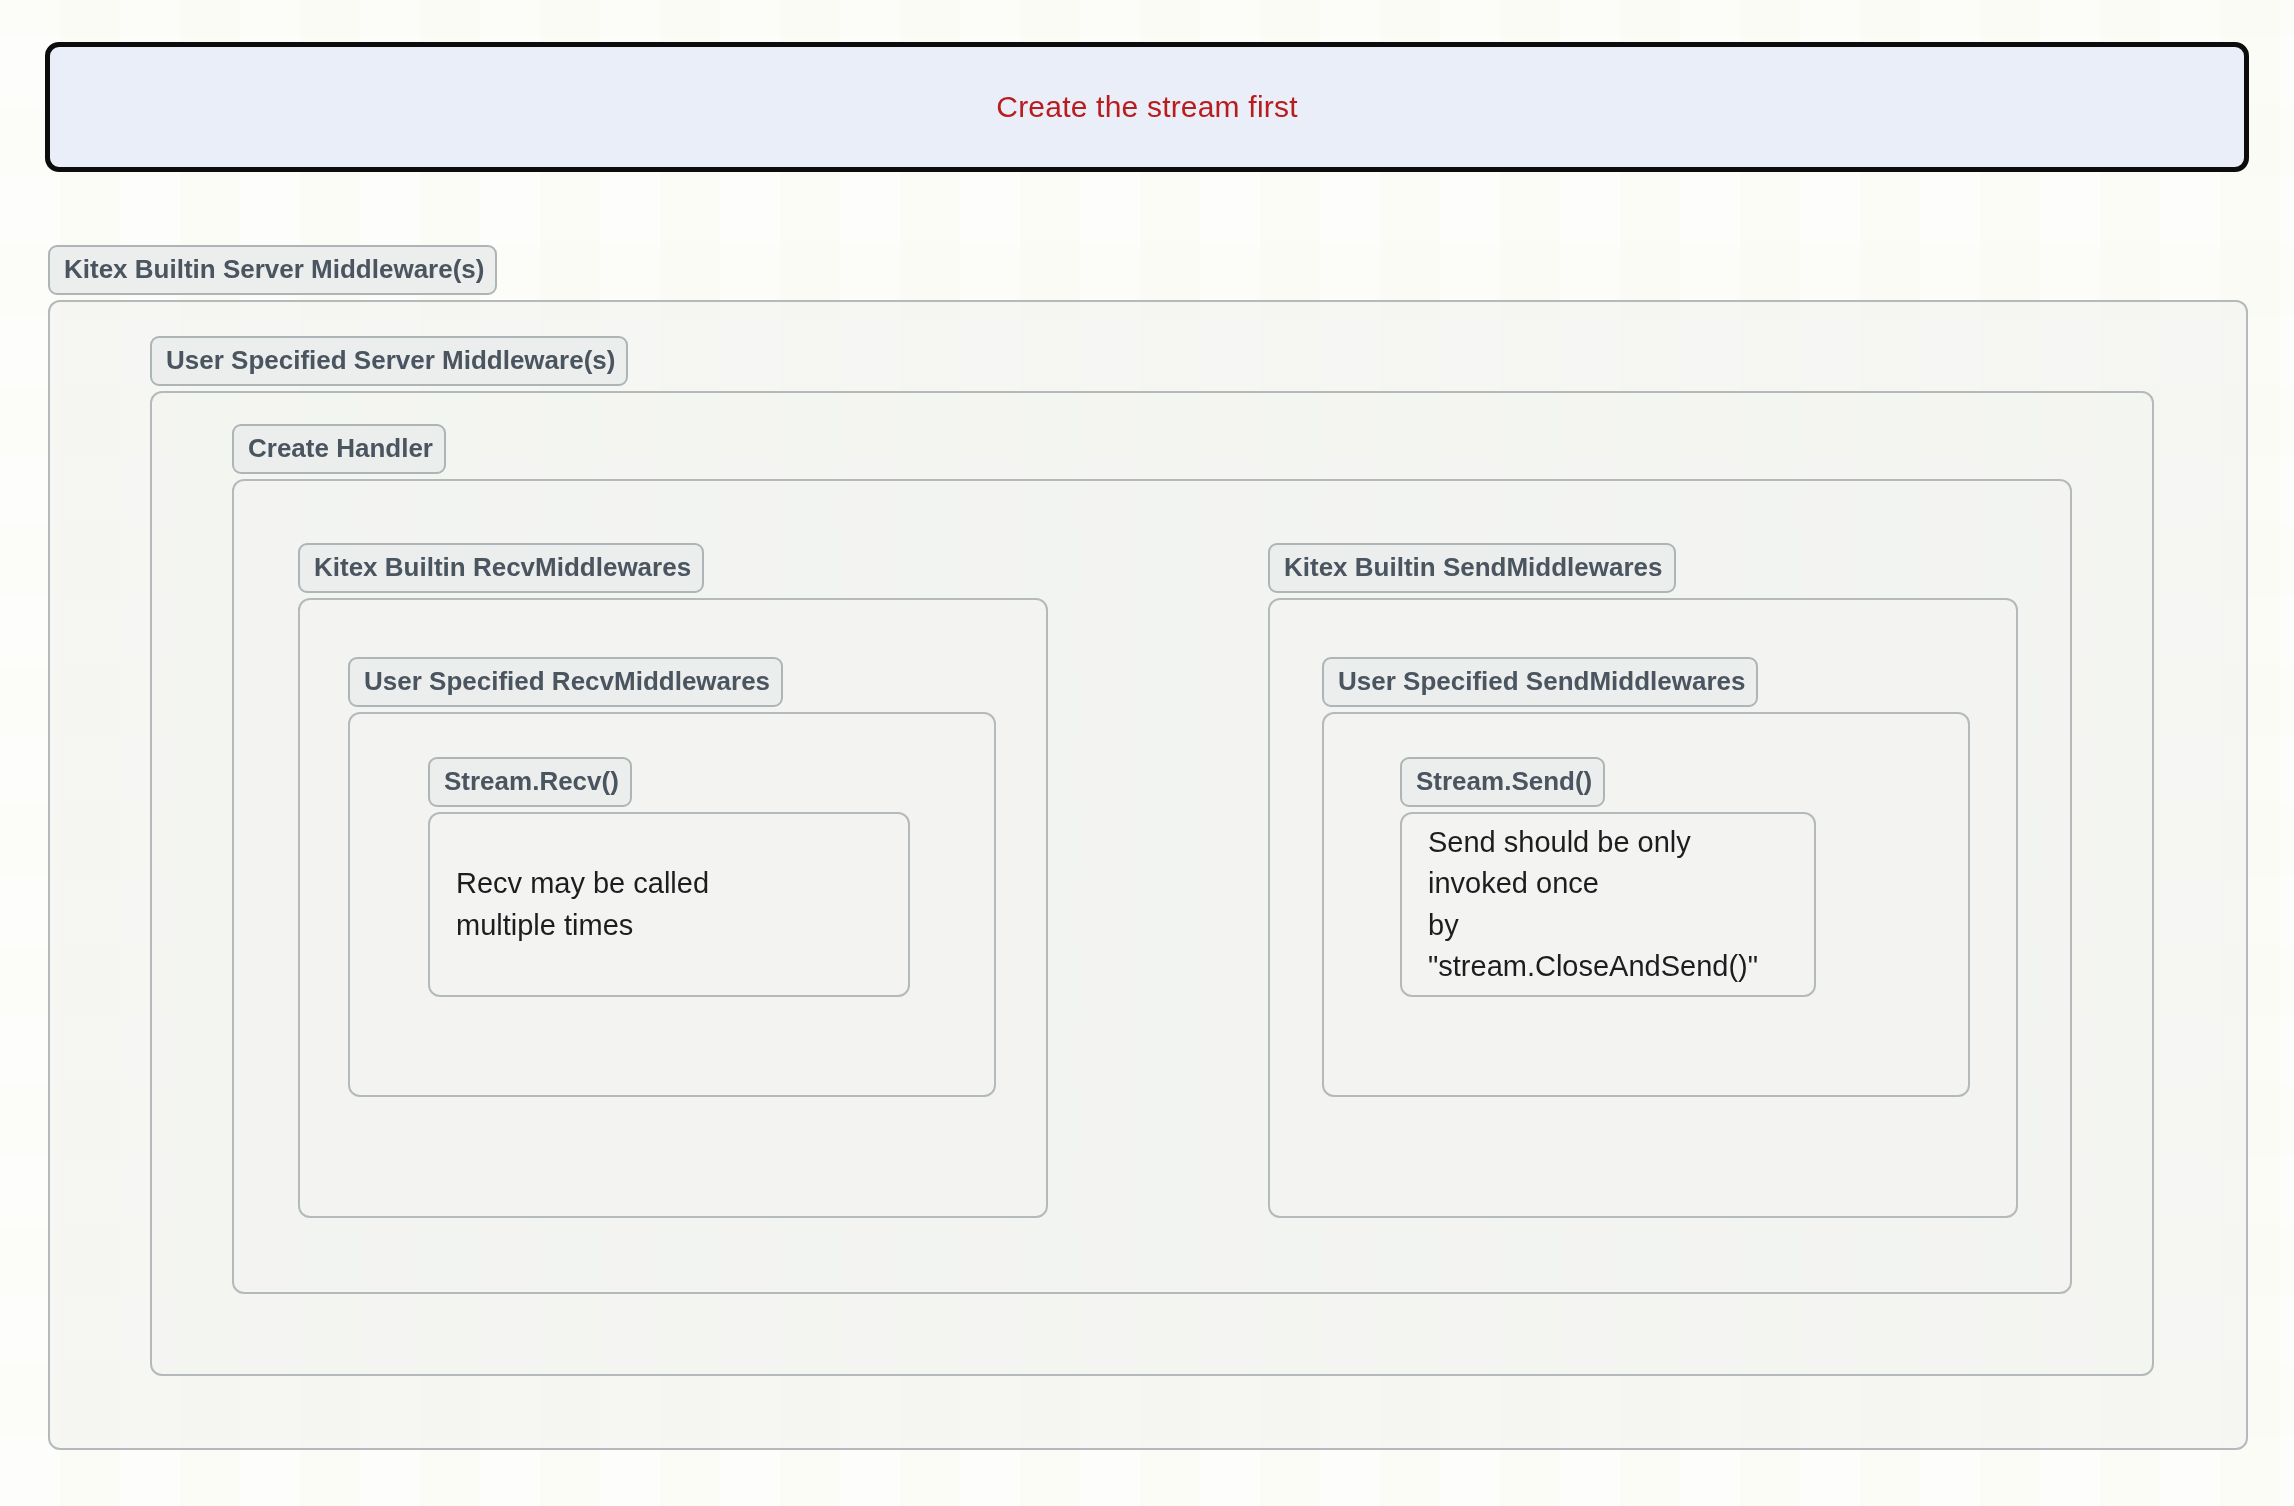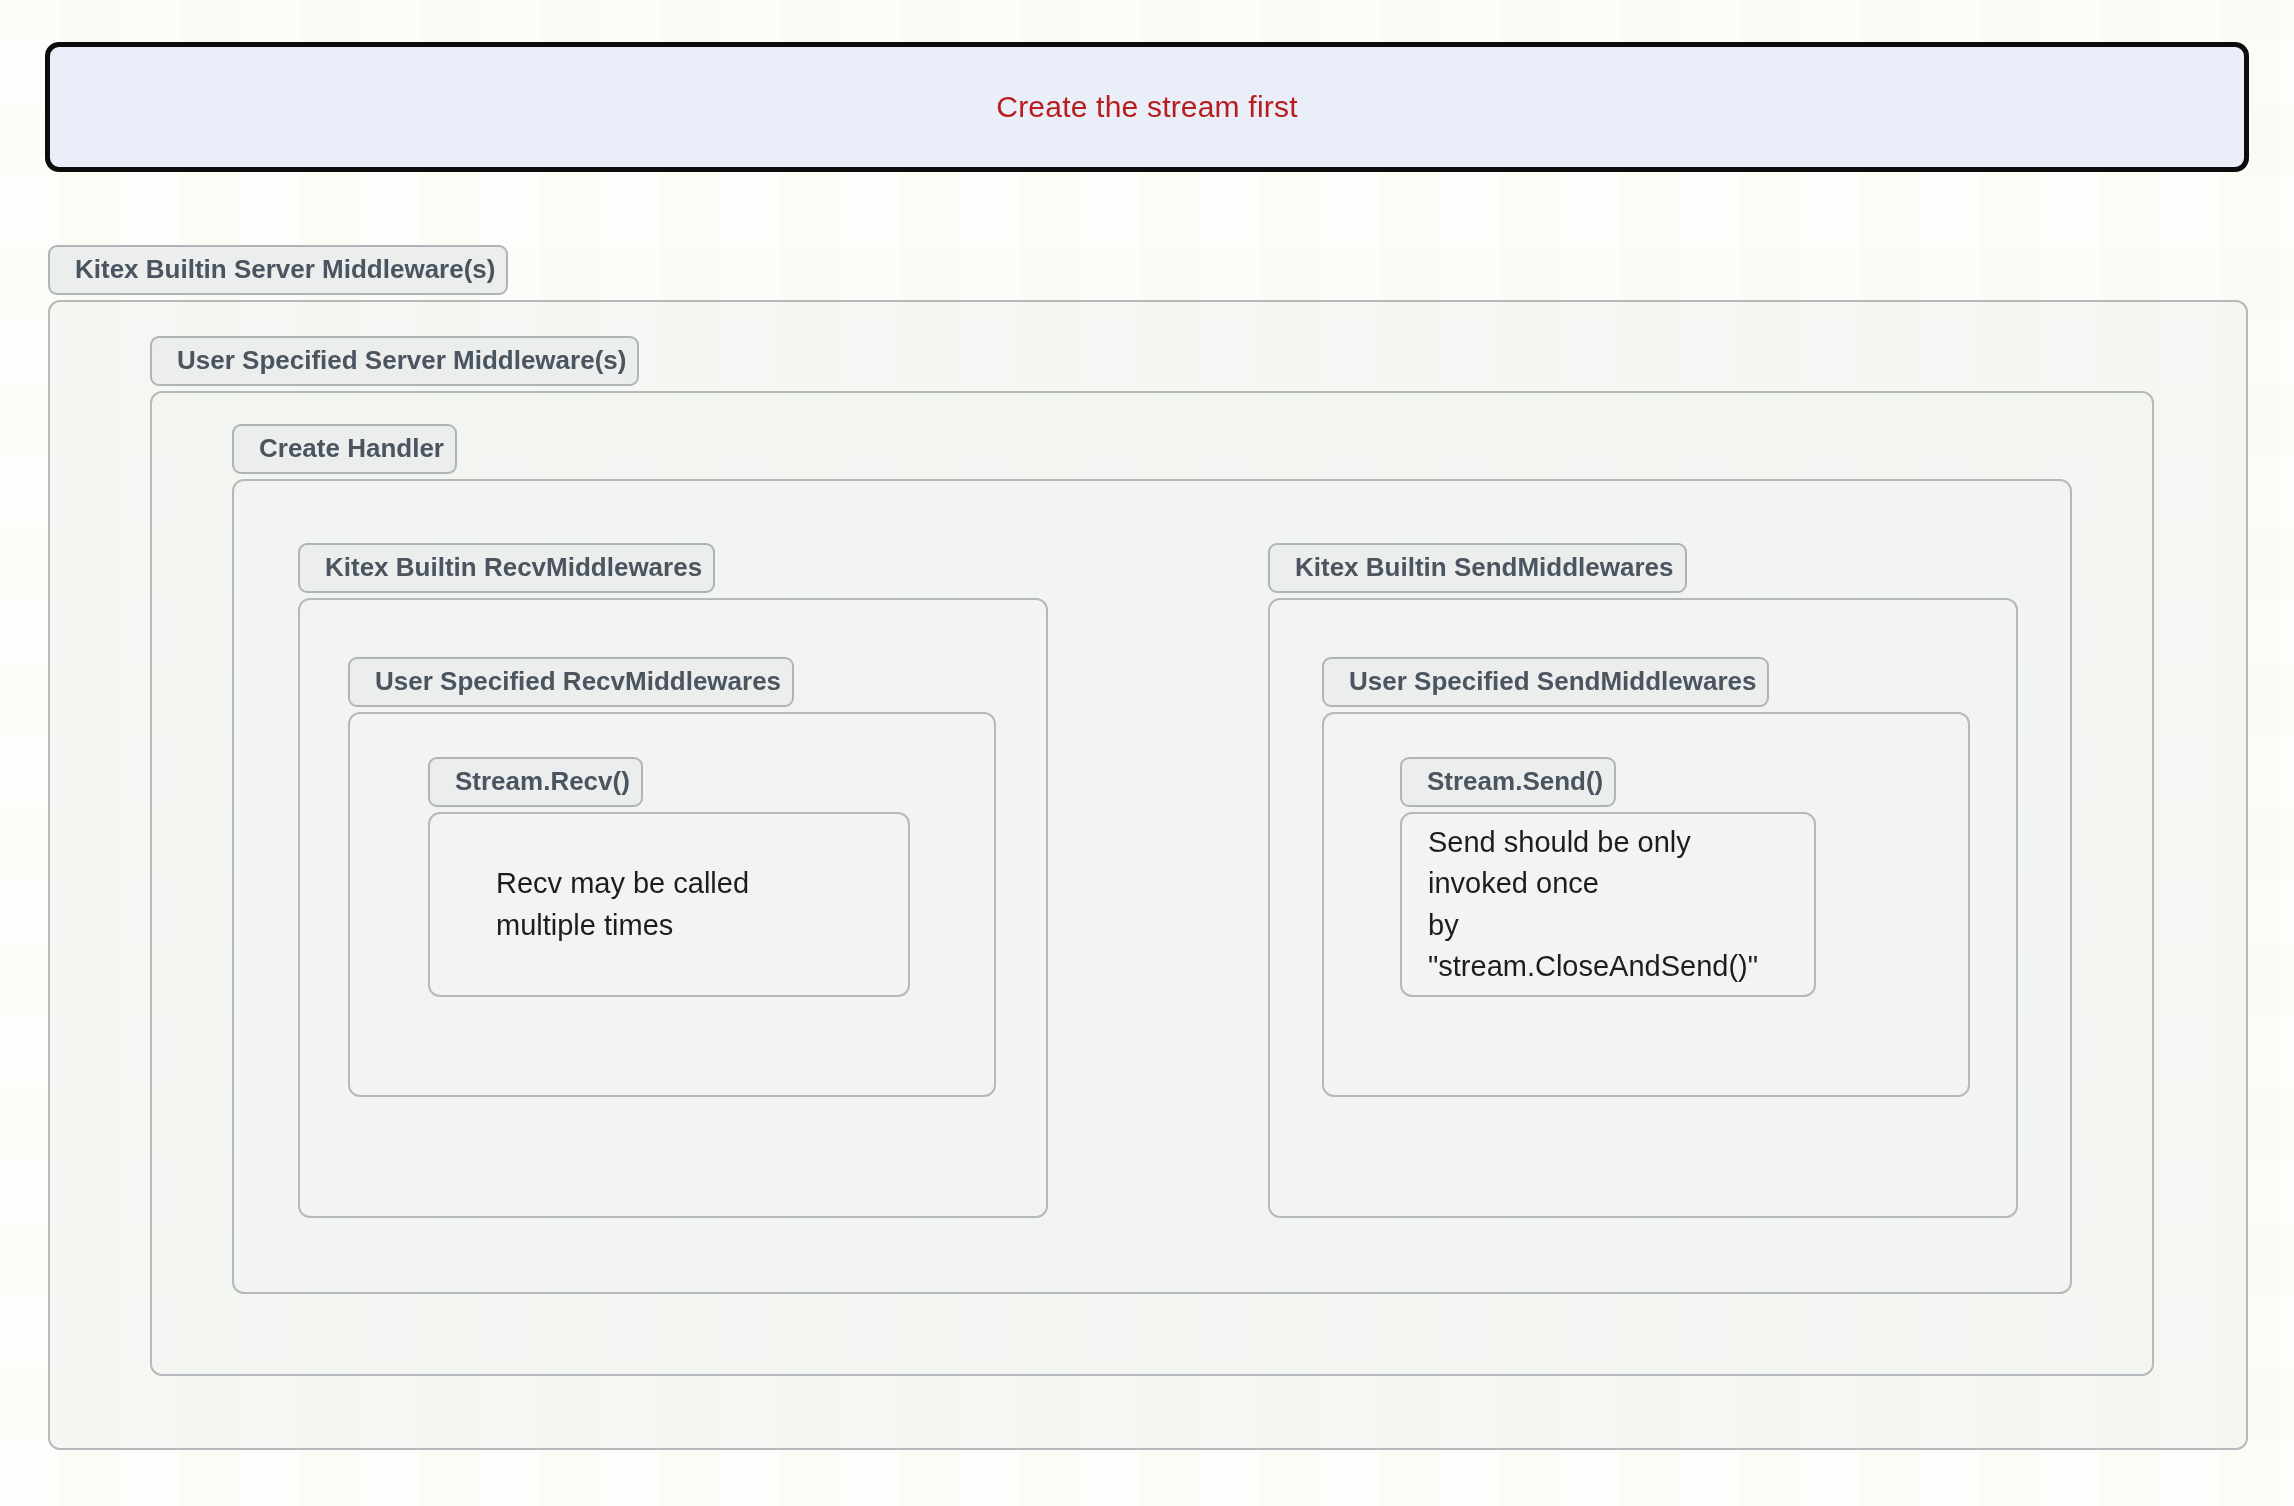--- a/index.html
+++ b/index.html
@@ -75,21 +75,21 @@
   .chip {
     position: absolute;
     box-sizing: border-box;
     background: #eceded;
     border: 2px solid #aeb5b6;
     border-radius: 9px;
     color: #4a5560;
     font-weight: bold;
     font-size: 26px;
     line-height: 1;
-    padding: 9px 11px 11px 25px;
+    padding: 9px 11px 11px 14px;
     white-space: nowrap;
     z-index: 5;
   }
 
   
   .note {
     position: absolute;
     box-sizing: border-box;
     border: 2px solid #b4babb;
     border-radius: 12px;
@@ -125,21 +125,21 @@
   <div class="chip" style="left:232px; top:424px;">Create Handler</div>
   <div class="box lvl3" style="left:232px; top:479px; width:1840px; height:815px;"></div>
 
   <div class="chip" style="left:298px; top:543px;">Kitex Builtin RecvMiddlewares</div>
   <div class="box lvl4" style="left:298px; top:598px; width:750px; height:620px;"></div>
 
   <div class="chip" style="left:348px; top:657px;">User Specified RecvMiddlewares</div>
   <div class="box lvl5" style="left:348px; top:712px; width:648px; height:385px;"></div>
 
   <div class="chip" style="left:428px; top:757px;">Stream.Recv()</div>
-  <div class="note" style="left:428px; top:812px; width:482px; height:185px;padding-left:40px;">
+  <div class="note" style="left:428px; top:812px; width:482px; height:185px;">
     <span class="note-text">Recv may be called
 multiple times</span>
   </div>
 
   <div class="chip" style="left:1268px; top:543px;">Kitex Builtin SendMiddlewares</div>
   <div class="box lvl4" style="left:1268px; top:598px; width:750px; height:620px;"></div>
 
   <div class="chip" style="left:1322px; top:657px;">User Specified SendMiddlewares</div>
   <div class="box lvl5" style="left:1322px; top:712px; width:648px; height:385px;"></div>
 

